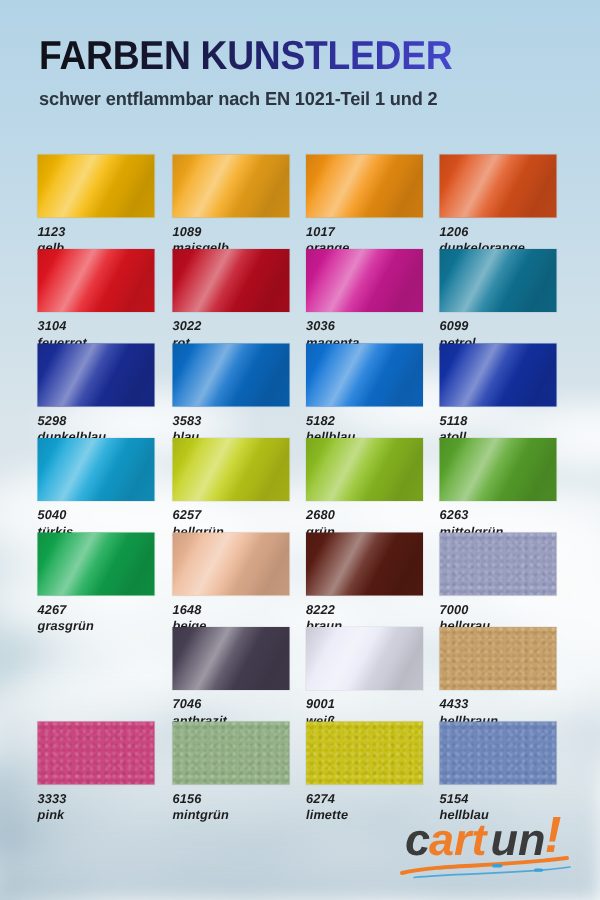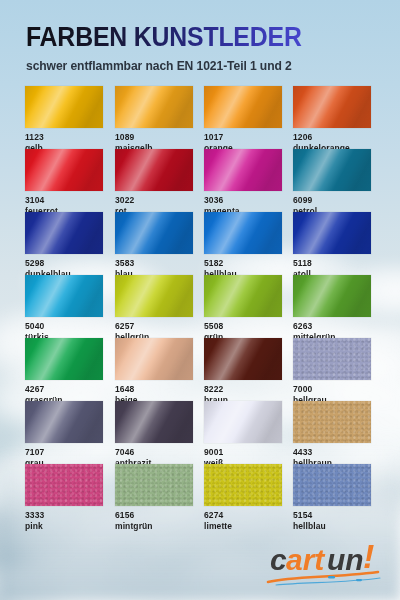--- a/index.html
+++ b/index.html
@@ -92,22 +92,23 @@
 
   
   .grid {
     position:absolute;
     left:25px; top:86px;
     width:350px;
   }
   .row { position:relative; height:63px; }
   .cell {
     position:absolute;
-    top:0;
+    top:17px;
     width:78px;
+    font-style:italic;
   }
   .cell.c0 { left:0px; }
   .cell.c1 { left:90px; }
   .cell.c2 { left:179px; }
   .cell.c3 { left:268px; }
 
   .chip {
     position:relative;
     width:78px; height:42px;
     overflow:hidden;
@@ -293,21 +294,21 @@
           <div class="code">5040</div>
           <div class="cname">türkis</div>
         </div>
         <div class="cell c1">
           <div class="chip gloss" style="background-color:#c3d119"></div>
           <div class="code">6257</div>
           <div class="cname">hellgrün</div>
         </div>
         <div class="cell c2">
           <div class="chip gloss" style="background-color:#8fc122"></div>
-          <div class="code">5508</div>
+          <div class="code">2680</div>
           <div class="cname">grün</div>
         </div>
         <div class="cell c3">
           <div class="chip gloss" style="background-color:#5aa72c"></div>
           <div class="code">6263</div>
           <div class="cname">mittelgrün</div>
         </div>
       </div>
       <div class="row">
         <div class="cell c0">
@@ -325,25 +326,20 @@
           <div class="code">8222</div>
           <div class="cname">braun</div>
         </div>
         <div class="cell c3">
           <div class="chip matte" style="background-color:#9a9fc2"></div>
           <div class="code">7000</div>
           <div class="cname">hellgrau</div>
         </div>
       </div>
       <div class="row">
-        <div class="cell c0">
-          <div class="chip gloss" style="background-color:#5d5e7c"></div>
-          <div class="code">7107</div>
-          <div class="cname">grau</div>
-        </div>
         <div class="cell c1">
           <div class="chip gloss" style="background-color:#4a4256"></div>
           <div class="code">7046</div>
           <div class="cname">anthrazit</div>
         </div>
         <div class="cell c2">
           <div class="chip gloss" style="background-color:#e8e9f6"></div>
           <div class="code">9001</div>
           <div class="cname">weiß</div>
         </div>

